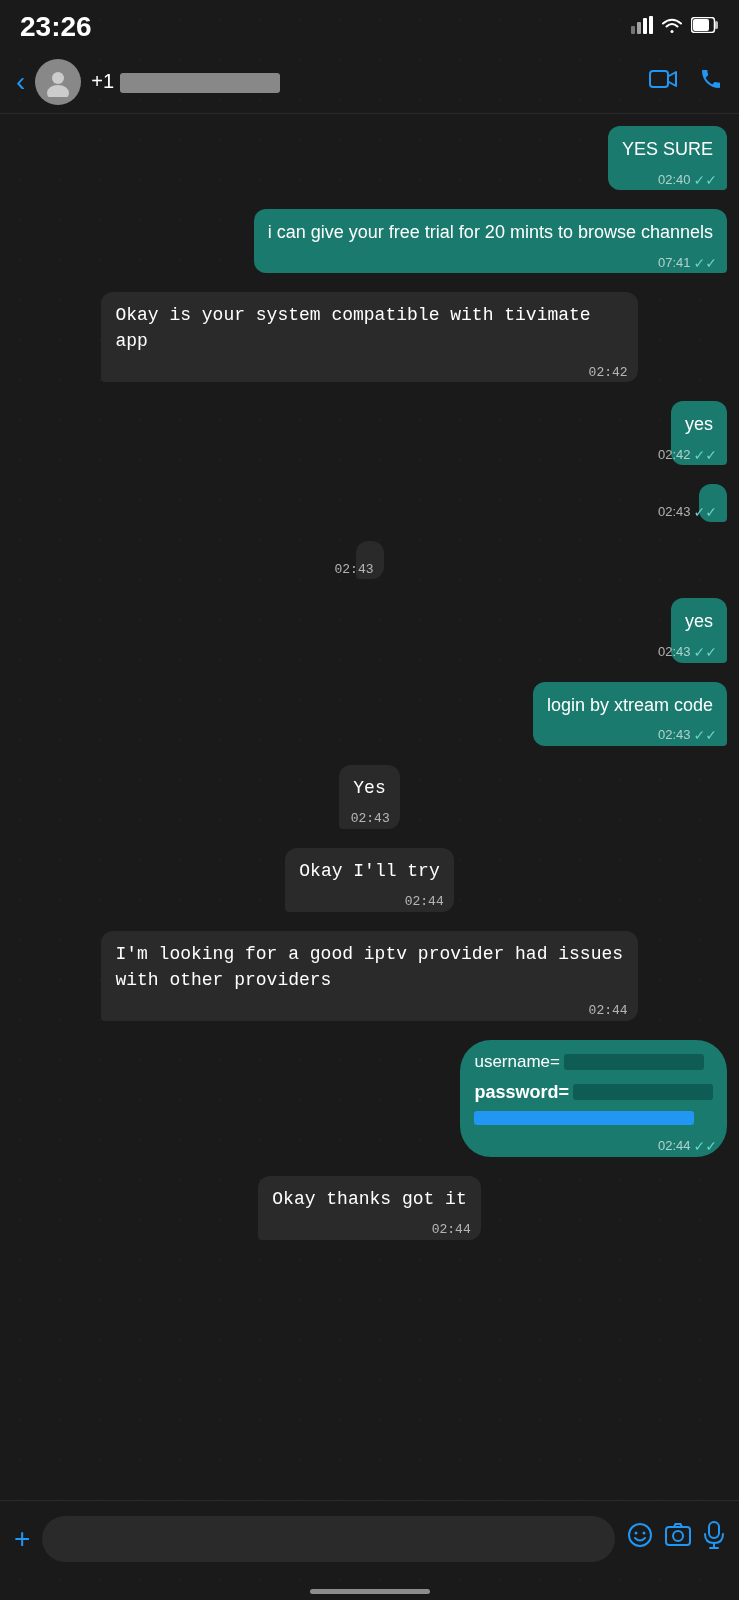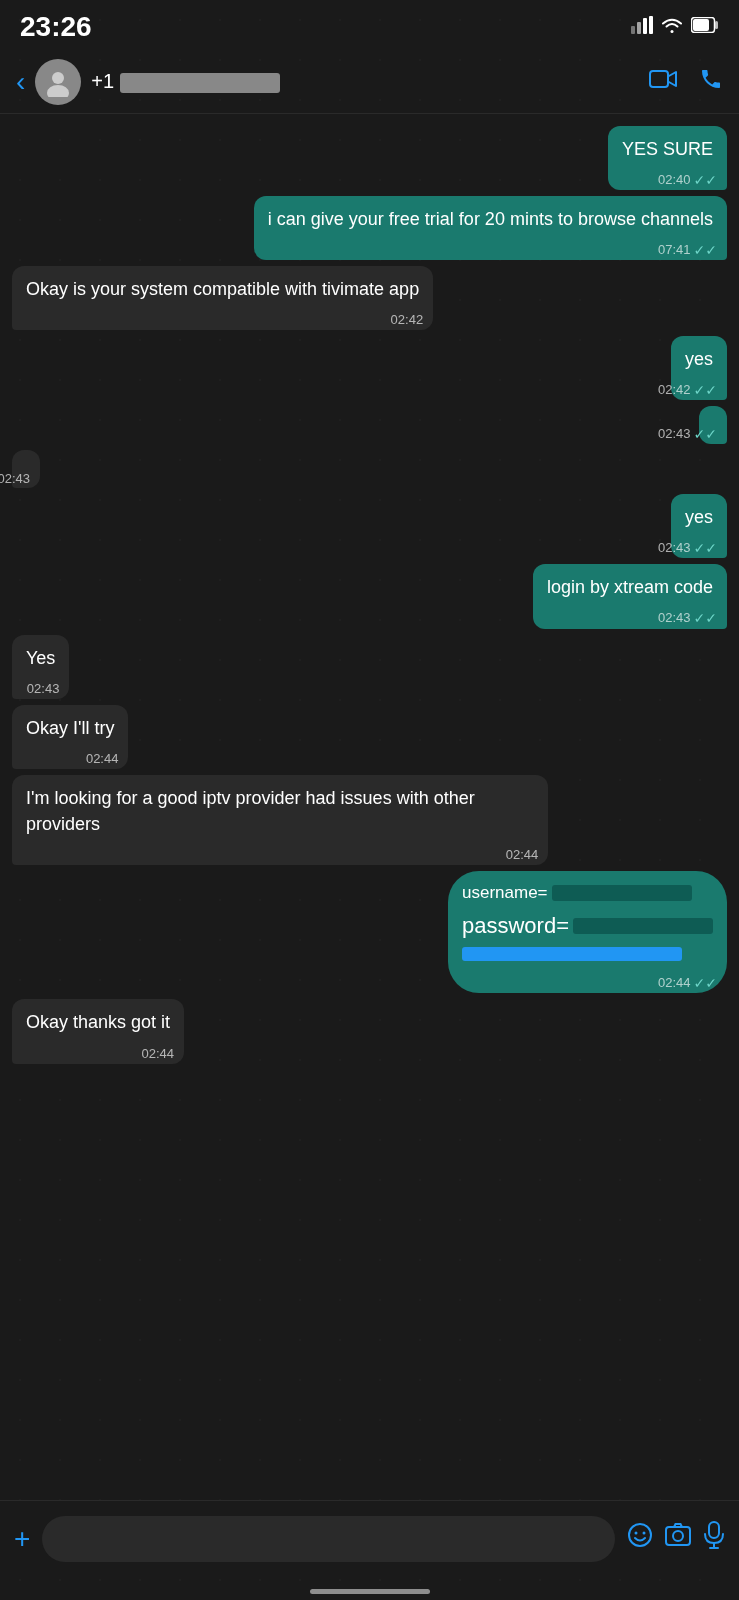--- a/index.html
+++ b/index.html
@@ -103,35 +103,36 @@
       cursor: pointer;
     }
 
     
     .chat-area {
       padding: 12px 12px 0 12px;
       overflow-y: auto;
       height: calc(1600px - 50px - 64px - 80px);
       display: flex;
       flex-direction: column;
-      gap: 6px;
+      gap: 19px;
       position: relative;
       z-index: 5;
     }
 
     
     .msg-row {
       display: flex;
       width: 100%;
     }
     .msg-row.sent {
       justify-content: flex-end;
     }
     .msg-row.received {
-      justify-content: flex-start;
+      justify-content: center;
+      font-family: Liberation Mono, monospace;
     }
 
     .bubble {
       max-width: 75%;
       border-radius: 12px;
       padding: 10px 14px 28px 14px;
       position: relative;
       font-size: 18px;
       line-height: 1.45;
       word-break: break-word;
@@ -416,21 +417,21 @@
     </div>
   </div>
 
   <div class="msg-row sent">
     <div class="bubble sent" style="padding-bottom: 32px; border-radius: 31px;">
       <div class="cred-line">
         <span style="font-size:17px;">username=</span>
         <span class="cred-redact"></span>
       </div>
       <div class="cred-line">
-        <span style="font-size:22px;">password=</span>
+        <span style="font-size:18px;font-weight:bold;">password=</span>
         <span class="cred-redact"></span>
       </div>
       <span class="url-redact"></span>
       <div class="msg-meta">
         <span>02:44</span>
         <span class="check-mark">✓✓</span>
       </div>
     </div>
   </div>
 

